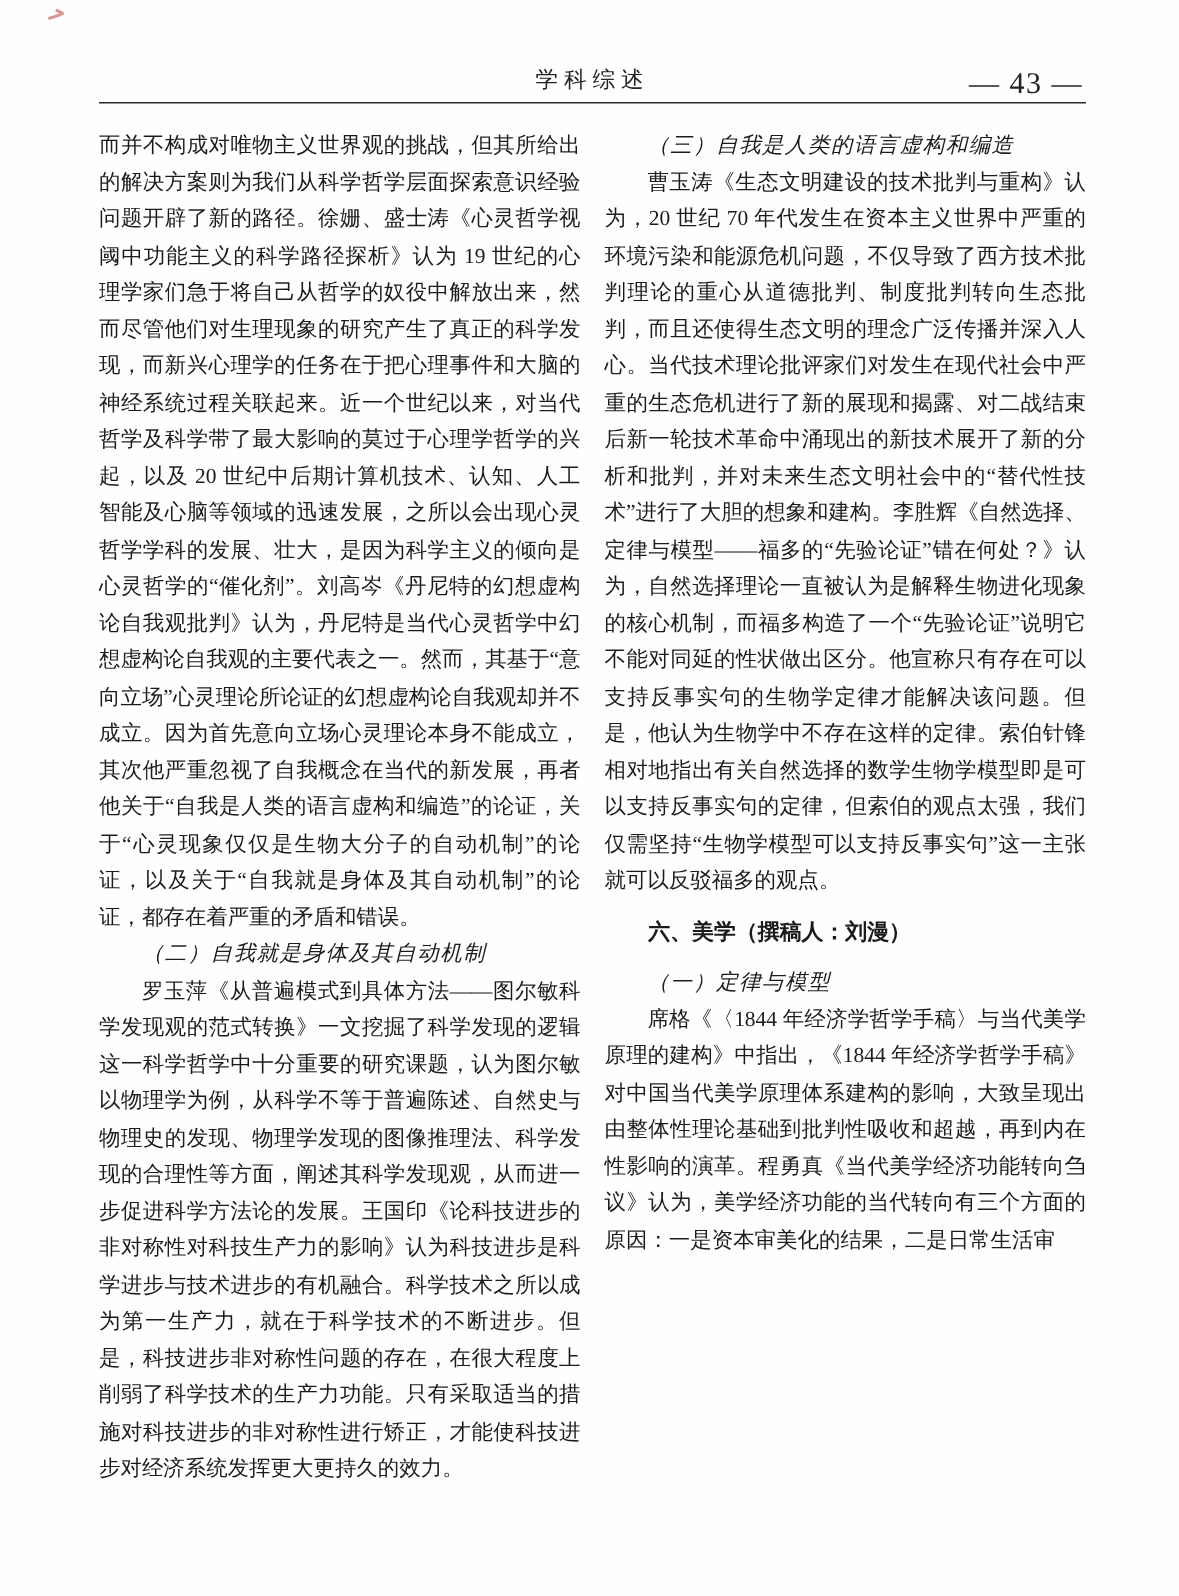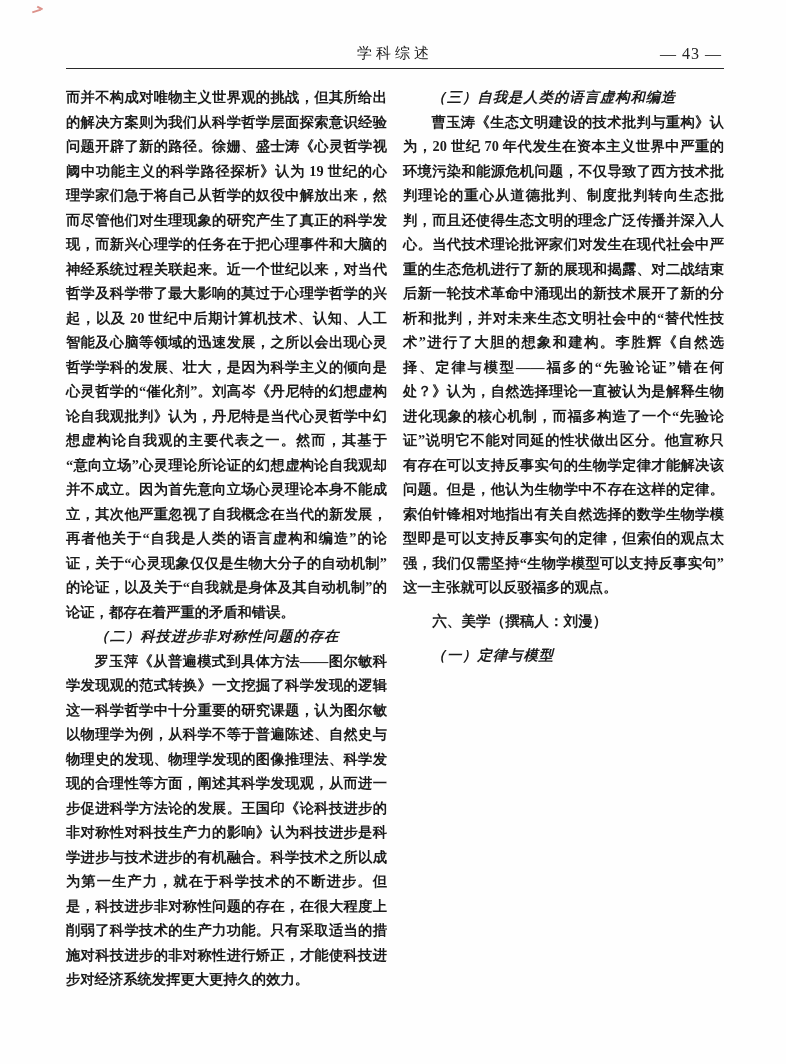--- a/index.html
+++ b/index.html
@@ -51,49 +51,49 @@
     top: 0;
     text-align: center;
     font-size: 15px;
     letter-spacing: 4px;
     color: #222;
   }
   .page-number {
     position: absolute;
     right: 2px;
     top: 1px;
-    font-size: 16px;
+    font-size: 20px;
     letter-spacing: 1px;
     color: #222;
   }
 
   .columns {
     display: flex;
     gap: 16px;
   }
   .column {
     width: 321px;
     flex: 0 0 321px;
     text-align: justify;
     text-justify: inter-ideograph;
     font-size: 14.3px;
     line-height: 24.5px;
     color: #1b1b1b;
   }
-  .column p { margin: 0; font-weight: bold; }
+  .column p { margin: 0; }
   p.body-indent   { text-indent: 2em; }
   p.body-flush    { text-indent: 0; }
   p.heading-kai {
     text-indent: 2em;
     font-style: italic;
     letter-spacing: 1px;
   }
   p.heading-bold {
     text-indent: 2em;
-    font-family: Liberation Mono, monospace;
+    font-family: Liberation Sans, sans-serif;
     font-weight: 700;
     font-style: normal;
     font-size: 14.6px;
     margin: 10px 0 9px 0 !important;
   }
 </style>
 </head>
 <body>
 
 <div class="page">
@@ -102,26 +102,27 @@
 
   <div class="header">
     <div class="running-head">学科综述</div>
     <div class="page-number">— 43 —</div>
   </div>
 
   <div class="columns">
 
     <div class="column">
       <p class="body-flush">而并不构成对唯物主义世界观的挑战，但其所给出的解决方案则为我们从科学哲学层面探索意识经验问题开辟了新的路径。徐姗、盛士涛《心灵哲学视阈中功能主义的科学路径探析》认为 19 世纪的心理学家们急于将自己从哲学的奴役中解放出来，然而尽管他们对生理现象的研究产生了真正的科学发现，而新兴心理学的任务在于把心理事件和大脑的神经系统过程关联起来。近一个世纪以来，对当代哲学及科学带了最大影响的莫过于心理学哲学的兴起，以及 20 世纪中后期计算机技术、认知、人工智能及心脑等领域的迅速发展，之所以会出现心灵哲学学科的发展、壮大，是因为科学主义的倾向是心灵哲学的“催化剂”。刘高岑《丹尼特的幻想虚构论自我观批判》认为，丹尼特是当代心灵哲学中幻想虚构论自我观的主要代表之一。然而，其基于“意向立场”心灵理论所论证的幻想虚构论自我观却并不成立。因为首先意向立场心灵理论本身不能成立，其次他严重忽视了自我概念在当代的新发展，再者他关于“自我是人类的语言虚构和编造”的论证，关于“心灵现象仅仅是生物大分子的自动机制”的论证，以及关于“自我就是身体及其自动机制”的论证，都存在着严重的矛盾和错误。</p>
-      <p class="heading-kai">（二）科技进步非对称性问题的存在</p>
+      <p class="heading-kai">（二）自我就是身体及其自动机制</p>
       <p class="body-indent">罗玉萍《从普遍模式到具体方法——图尔敏科学发现观的范式转换》一文挖掘了科学发现的逻辑这一科学哲学中十分重要的研究课题，认为图尔敏以物理学为例，从科学不等于普遍陈述、自然史与物理史的发现、物理学发现的图像推理法、科学发现的合理性等方面，阐述其科学发现观，从而进一步促进科学方法论的发展。王国印《论科技进步的非对称性对科技生产力的影响》认为科技进步是科学进步与技术进步的有机融合。科学技术之所以成为第一生产力，就在于科学技术的不断进步。但是，科技进步非对称性问题的存在，在很大程度上削弱了科学技术的生产力功能。只有采取适当的措施对科技进步的非对称性进行矫正，才能使科技进步对经济系统发挥更大更持久的效力。</p>
     </div>
 
     <div class="column">
       <p class="heading-kai">（三）自我是人类的语言虚构和编造</p>
       <p class="body-indent">曹玉涛《生态文明建设的技术批判与重构》认为，20 世纪 70 年代发生在资本主义世界中严重的环境污染和能源危机问题，不仅导致了西方技术批判理论的重心从道德批判、制度批判转向生态批判，而且还使得生态文明的理念广泛传播并深入人心。当代技术理论批评家们对发生在现代社会中严重的生态危机进行了新的展现和揭露、对二战结束后新一轮技术革命中涌现出的新技术展开了新的分析和批判，并对未来生态文明社会中的“替代性技术”进行了大胆的想象和建构。李胜辉《自然选择、定律与模型——福多的“先验论证”错在何处？》认为，自然选择理论一直被认为是解释生物进化现象的核心机制，而福多构造了一个“先验论证”说明它不能对同延的性状做出区分。他宣称只有存在可以支持反事实句的生物学定律才能解决该问题。但是，他认为生物学中不存在这样的定律。索伯针锋相对地指出有关自然选择的数学生物学模型即是可以支持反事实句的定律，但索伯的观点太强，我们仅需坚持“生物学模型可以支持反事实句”这一主张就可以反驳福多的观点。</p>
       <p class="heading-bold">六、美学（撰稿人：刘漫）</p>
       <p class="heading-kai">（一）定律与模型</p>
+      <p class="body-indent">席格《〈1844 年经济学哲学手稿〉与当代美学原理的建构》中指出，《1844 年经济学哲学手稿》对中国当代美学原理体系建构的影响，大致呈现出由整体性理论基础到批判性吸收和超越，再到内在性影响的演革。程勇真《当代美学经济功能转向刍议》认为，美学经济功能的当代转向有三个方面的原因：一是资本审美化的结果，二是日常生活审</p>
     </div>
 
   </div>
 
 </div>
 
 </body></html>

